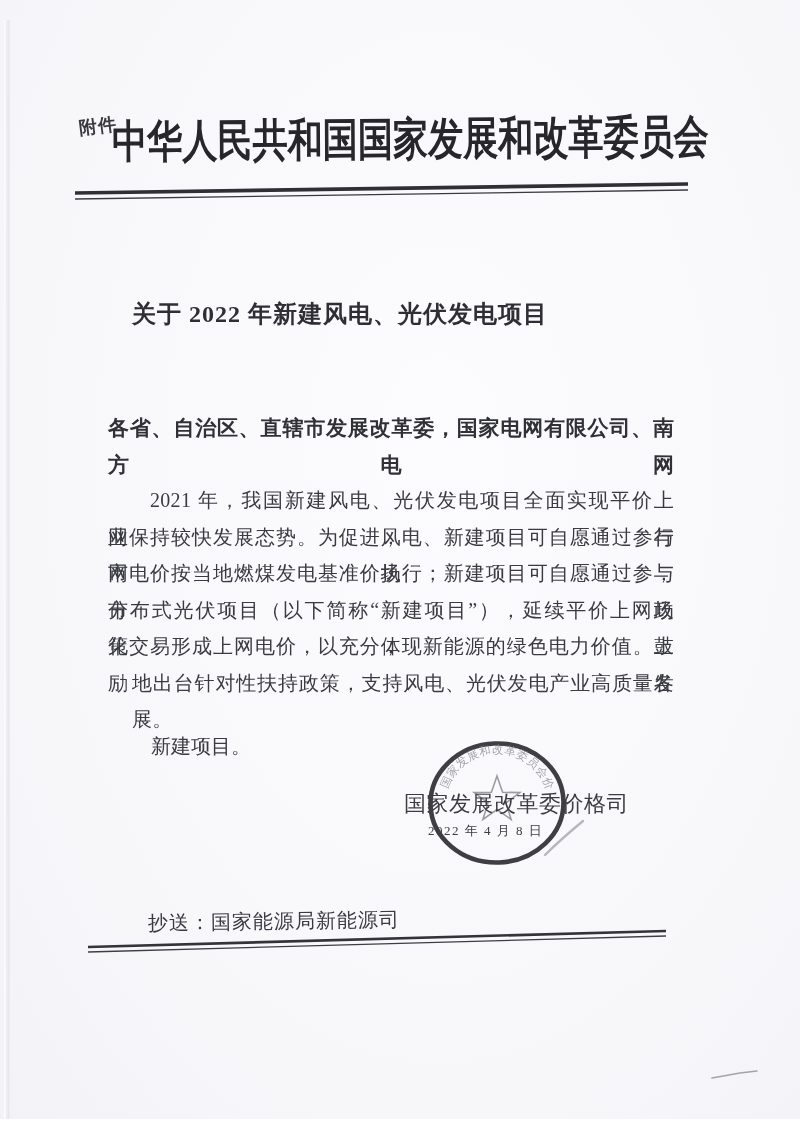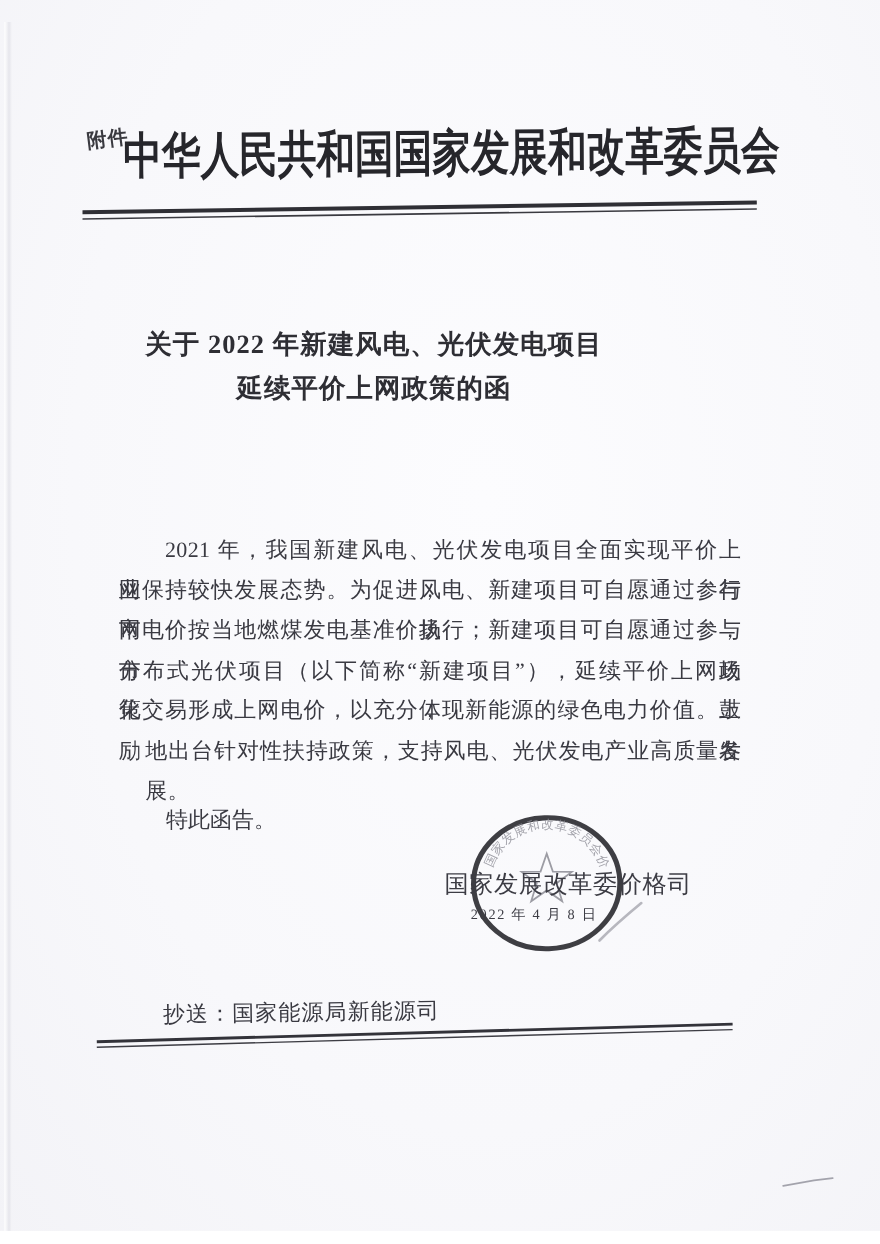--- a/index.html
+++ b/index.html
@@ -79,35 +79,35 @@
 <div id="page">
 
   <div class="edge-left"></div>
   <div class="edge-bottom"></div>
 
   <div class="attachment">附件</div>
 
   <div class="letterhead">中华人民共和国国家发展和改革委员会</div>
 
   <div class="doc-title t1">关于 2022 年新建风电、光伏发电项目</div>
-  <div class="doc-title t2">延续平价上网政策的函</div>
 
   <div class="salutation">
+    <div class="line jline">各省、自治区、直辖市发展改革委，国家电网有限公司、南方电网</div>
   </div>
 
   <div class="body-block">
     <div class="body-line first">2021 年，我国新建风电、光伏发电项目全面实现平价上网，行</div>
     <div class="body-line">业保持较快发展态势。为促进风电、新建项目可自愿通过参与市场，</div>
     <div class="body-line">网电价按当地燃煤发电基准价执行；新建项目可自愿通过参与市场</div>
     <div class="body-line">分布式光伏项目（以下简称“新建项目”），延续平价上网政策，上</div>
     <div class="body-line">化交易形成上网电价，以充分体现新能源的绿色电力价值。鼓励各</div>
     <div class="body-line last">地出台针对性扶持政策，支持风电、光伏发电产业高质量发展。</div>
   </div>
 
-  <div class="closing">特此函告。</div>
+  <div class="closing">新建项目。</div>
 
   <div class="signature">国家发展改革委价格司</div>
   <div class="dateline">2022 年 4 月 8 日</div>
 
   <div class="ccline">抄送：国家能源局新能源司</div>
 
   <svg class="overlay" width="800" height="1131" viewBox="0 0 800 1131">
     <defs>
       <path id="sealArc" d="M 447 791 A 52 52 0 0 1 547 791"></path>
     </defs>

